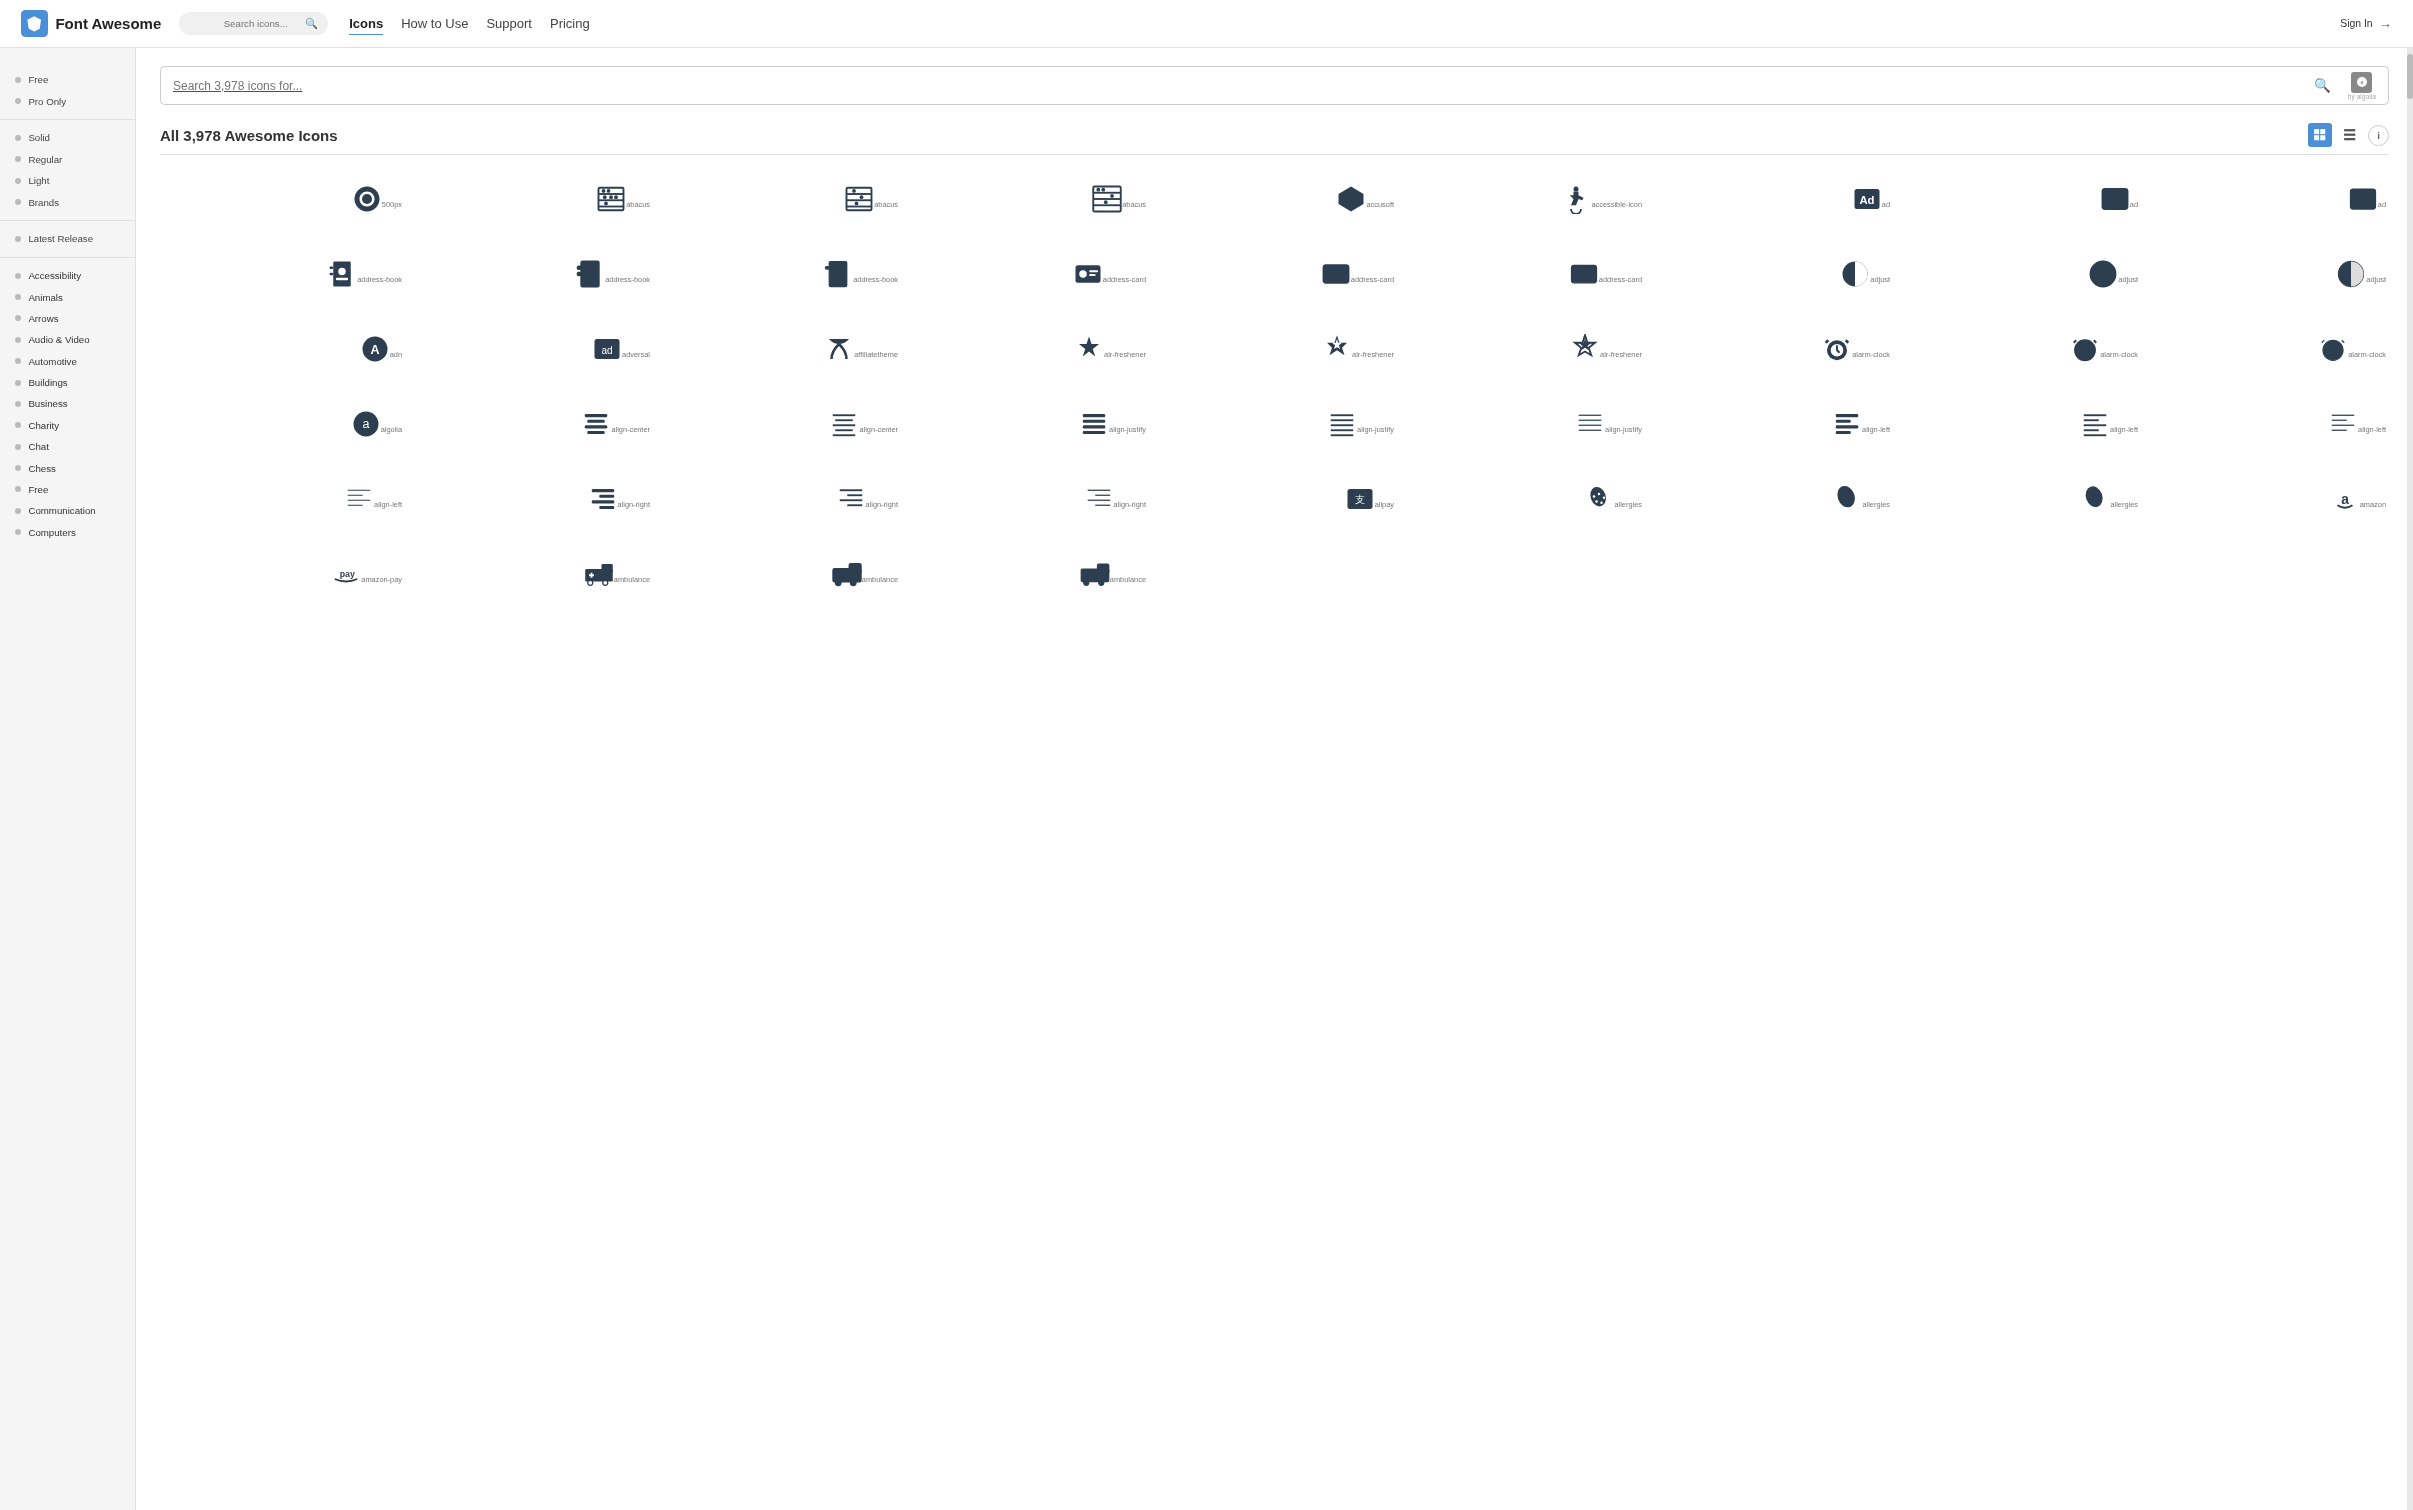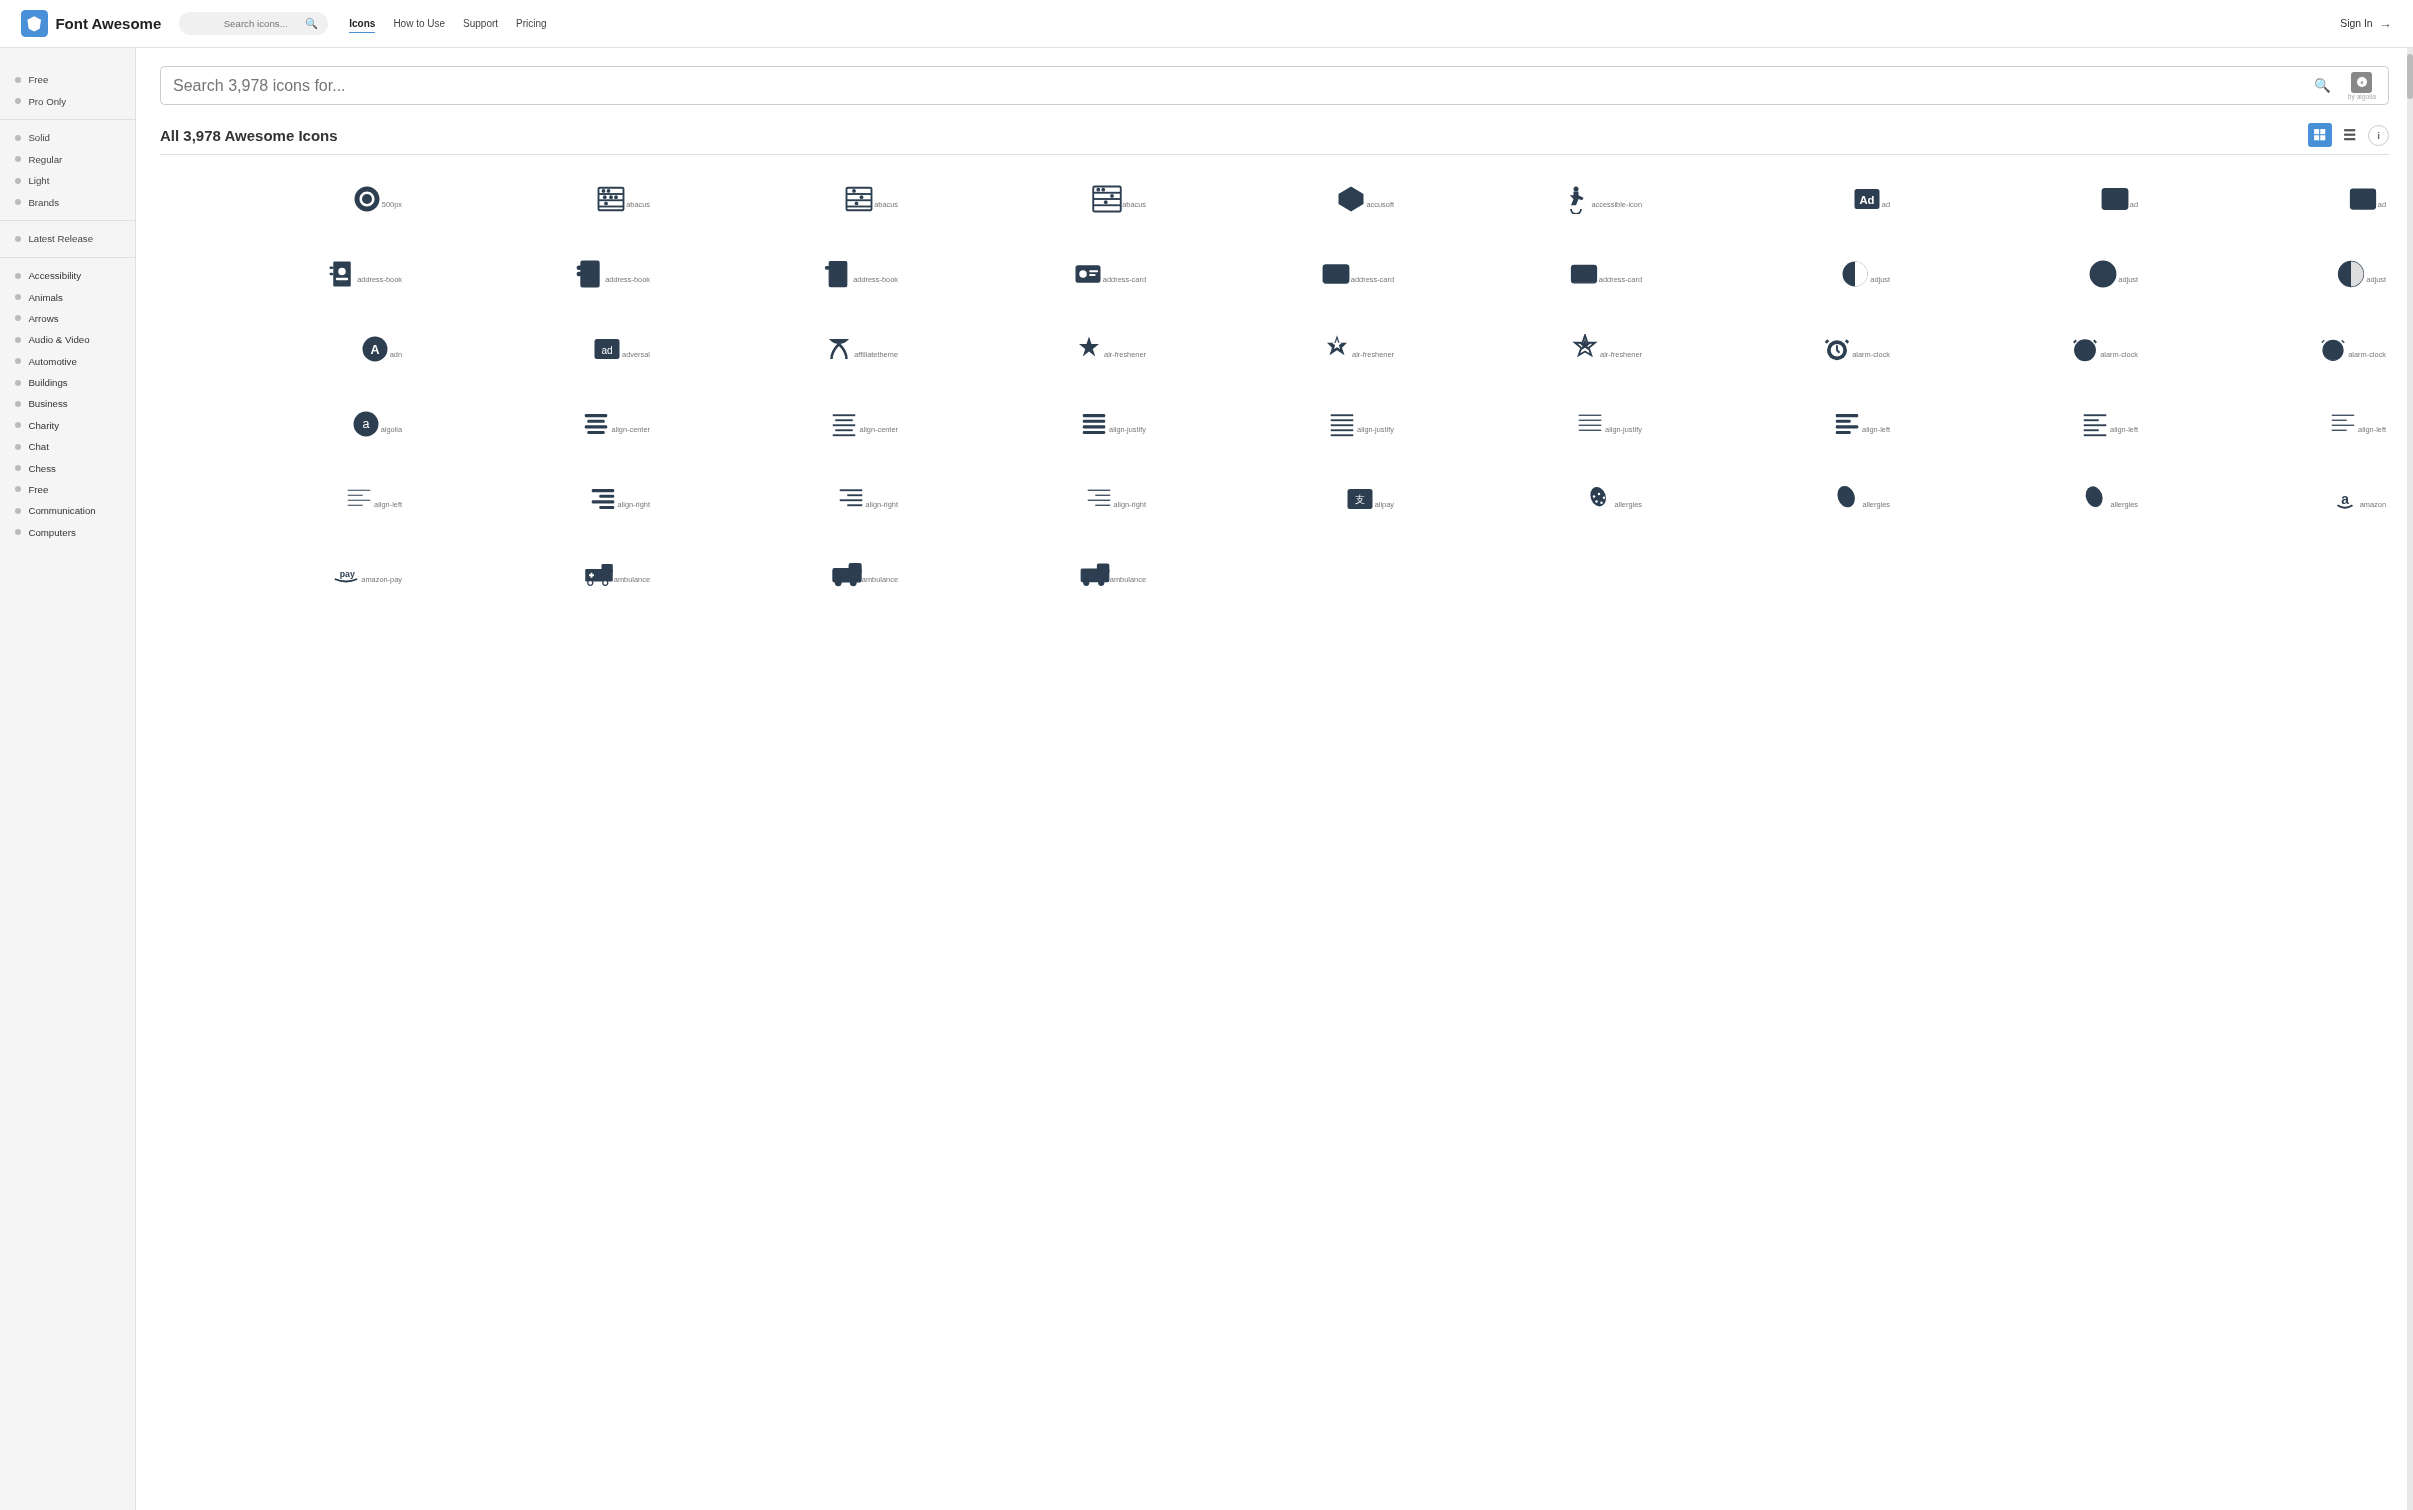--- a/index.html
+++ b/index.html
@@ -21,21 +21,21 @@
     .search-bar-top {
       display: flex; align-items: center; background: #f0f0f0; border-radius: 15px;
       padding: 5.2px 10.4px; gap: 6px; width: 149px; margin-right: 21px;
     }
     .search-bar-top input {
       border: none; background: transparent; outline: none; font-size: 9.7px; color: #555; width: 100%; margin-left: 34px;
     }
     .search-bar-top .si { color: #888; font-size: 10.4px; }
     .nav-links { display: flex; gap: 18px; align-items: center; flex: 1; }
     .nav-link {
-      font-size: 10px; color: #444; text-decoration: none; cursor: pointer; padding: 3px 0;
+      font-size: 13px; color: #444; text-decoration: none; cursor: pointer; padding: 3px 0;
     }
     .nav-link.active { font-weight: 700; color: #222; border-bottom: 1.5px solid #4A90D9; }
     .signin-area { display: flex; align-items: center; gap: 6px; margin-left: auto; cursor: pointer; }
     .signin-text { font-size: 10.4px; color: #333; font-weight: 500; }
 
     
     .layout { display: flex; min-height: calc(100vh - 48px); }
 
     
     .sidebar {
@@ -56,21 +56,21 @@
 
     
     .main { flex: 1; padding: 18px 24px; background: #fff; }
 
     
     .big-search {
       display: flex; align-items: center; border: 0.7px solid #ccc; border-radius: 4.5px;
       padding: 0 12px; height: 39px; background: #fff; margin-bottom: 18px;
     }
     .big-search input {
-      flex: 1; border: none; outline: none; font-size: 16px; color: #be185d;
+      flex: 1; border: none; outline: none; font-size: 12px; color: #be185d; text-decoration: underline;
     }
     .big-search .algolia-badge {
       display: flex; flex-direction: column; align-items: center; margin-left: 9px;
     }
     .algolia-badge .alg-icon {
       width: 21px; height: 21px; background: #888; border-radius: 3px;
       display: flex; align-items: center; justify-content: center;
     }
     .algolia-badge .alg-label { font-size: 6.7px; color: #aaa; }
 

